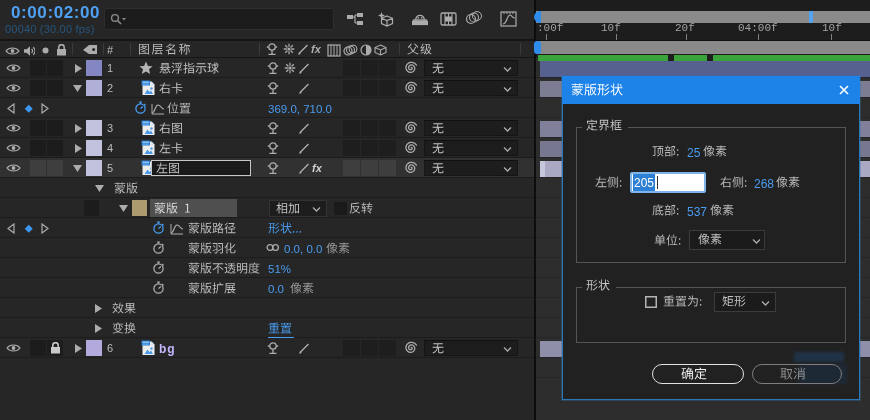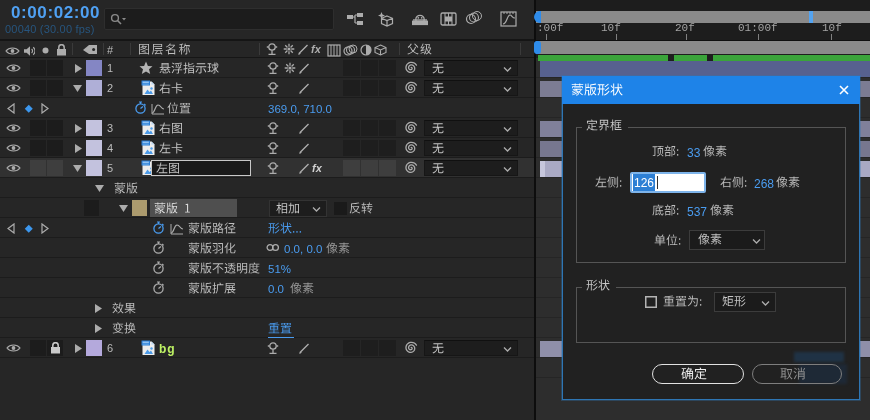--- a/index.html
+++ b/index.html
@@ -474,21 +474,21 @@
 <div style="left:107px;top:342px;font-size:11px;color:#BDBDBD;">6</div>
 <svg class="i" style="left:141px;top:340px;" width="15" height="16" viewBox="0 0 15 16">
       <path d="M1.5 1.5 H10.5 L13.5 4.5 V15 H1.5 Z" fill="#EDEDED"></path>
       <path d="M10.5 1.5 L13.5 4.5 H10.5 Z" fill="#BBD7F2"></path>
       <rect x="0.5" y="0.5" width="8.5" height="5" fill="#2D7FD6"></rect>
       <rect x="1.6" y="1.5" width="6.3" height="1.6" fill="#8FC2F2"></rect>
       <rect x="1.6" y="3.6" width="6.3" height="1.2" fill="#5FA5E8"></rect>
       <path d="M3.5 14 L6.5 9.5 L8.5 12 L10 10.5 L12 14 Z" fill="#4D9BE8"></path>
       <circle cx="10.5" cy="8.5" r="1.2" fill="#4D9BE8"></circle>
     </svg>
-<div style="left:159px;top:342px;font-size:12px;color:#bef264;font-weight:bold;letter-spacing:1px">bg</div>
+<div style="left:159px;top:342px;font-size:12px;color:#c4b5fd;font-weight:bold;letter-spacing:1px">bg</div>
 <svg class="i" style="left:267px;top:342px;" width="12" height="12" viewBox="0 0 12 12">
       <circle cx="6" cy="4" r="3.2" fill="none" stroke="#ACACAC" stroke-width="1.3"></circle>
       <path d="M6 7.2 V11 M2.5 11.5 H9.5 M2.5 4 H0.8 M11.2 4 H9.4" fill="none" stroke="#ACACAC" stroke-width="1.3"></path>
     </svg>
 <svg class="i" style="left:298px;top:342px;" width="12" height="13" viewBox="0 0 12 13">
       <path d="M2 10.5 L10.5 2 M1.5 11.5 L3.5 9.5" stroke="#ACACAC" stroke-width="1.4" fill="none"></path>
     </svg>
 <div style="left:343px;top:340px;width:17px;height:16px;background:#1E1E1E"></div>
 <div style="left:361px;top:340px;width:17px;height:16px;background:#1E1E1E"></div>
 <div style="left:379px;top:340px;width:17px;height:16px;background:#1E1E1E"></div>
@@ -498,21 +498,21 @@
 <div style="left:424px;top:340px;width:94px;height:16px;background:#1D1D1D;border:1px solid #161616;border-top-color:#101010"></div>
 <svg class="i" style="left:503px;top:346px;" width="9" height="6" viewBox="0 0 9 6">
       <path d="M1 1.5 L4.5 5 L8 1.5" fill="none" stroke="#ACACAC" stroke-width="1.3"></path>
     </svg>
 <div style="left:536px;top:11px;width:334px;height:12px;background:#8A8A8A"></div>
 <div style="left:534px;top:11px;width:7px;height:12px;background:#2E8CEB;border-radius:6px 0 0 6px"></div>
 <div style="left:809px;top:11px;width:4px;height:12px;background:#54A3F0"></div>
 <div style="left:537px;top:22px;font-size:11px;color:#A4A4A4;font-family:'Liberation Mono',monospace">:00f</div>
 <div style="left:601px;top:22px;font-size:11px;color:#A4A4A4;font-family:'Liberation Mono',monospace">10f</div>
 <div style="left:675px;top:22px;font-size:11px;color:#A4A4A4;font-family:'Liberation Mono',monospace">20f</div>
-<div style="left:738px;top:22px;font-size:11px;color:#A4A4A4;font-family:'Liberation Mono',monospace">01:00f</div>
+<div style="left:738px;top:22px;font-size:11px;color:#A4A4A4;font-family:'Liberation Mono',monospace">04:00f</div>
 <div style="left:822px;top:22px;font-size:11px;color:#A4A4A4;font-family:'Liberation Mono',monospace">10f</div>
 <div style="left:546px;top:34px;width:1px;height:6px;background:#808080"></div>
 <div style="left:616px;top:34px;width:1px;height:6px;background:#808080"></div>
 <div style="left:686px;top:34px;width:1px;height:6px;background:#808080"></div>
 <div style="left:758px;top:34px;width:1px;height:6px;background:#808080"></div>
 <div style="left:831px;top:34px;width:1px;height:6px;background:#808080"></div>
 <div style="left:536px;top:40px;width:334px;height:1px;background:#0F0F0F"></div>
 <div style="left:536px;top:41px;width:334px;height:13px;background:#8A8A8A"></div>
 <div style="left:534px;top:41px;width:7px;height:13px;background:#2E8CEB;border-radius:3px"></div>
 <div style="left:538px;top:55px;width:332px;height:6px;background:#3AA43A"></div>
@@ -543,24 +543,24 @@
 <div style="left:540px;top:341px;width:330px;height:16px;background:#8F8FA9"></div>
 <div style="left:562px;top:76px;width:298px;height:324px;background:#212121;border:1px solid #2E76B4;box-shadow:0 0 0 1px rgba(46,118,180,0.35)"></div>
 <div style="left:562px;top:76px;width:298px;height:28px;background:#1E83E8"></div>
 <svg class="i" style="left:839px;top:85px;" width="10" height="10" viewBox="0 0 10 10">
       <path d="M1 1 L9 9 M9 1 L1 9" stroke="#FFFFFF" stroke-width="1.6" fill="none"></path>
     </svg>
 <div style="left:794px;top:352px;width:50px;height:10px;background:rgba(30,80,130,0.38);filter:blur(1.5px)"></div>
 <div style="left:799px;top:364px;width:48px;height:20px;background:rgba(26,60,100,0.32);filter:blur(1.5px)"></div>
 <div style="left:576px;top:127px;width:270px;height:136px;border:1px solid #555"></div>
 <div style="left:582px;top:120px;width:46px;height:14px;background:#212121"></div>
-<div style="left:687px;top:146px;font-size:12px;color:#4A9CF0;">33</div>
+<div style="left:687px;top:146px;font-size:12px;color:#4A9CF0;">25</div>
 <div style="left:630px;top:172px;width:76px;height:21px;background:#FFFFFF;border:2px solid #7EB4EA;border-radius:2px"></div>
 <div style="left:633px;top:174px;width:22px;height:17px;background:#2D7FD4"></div>
-<div style="left:634px;top:176px;font-size:12px;color:#FFFFFF;">126</div>
+<div style="left:634px;top:176px;font-size:12px;color:#FFFFFF;">205</div>
 <div style="left:656.5px;top:176px;width:1px;height:13px;background:#333"></div>
 <div style="left:754px;top:177px;font-size:12px;color:#4A9CF0;">268</div>
 <div style="left:687px;top:205px;font-size:12px;color:#4A9CF0;">537</div>
 <div style="left:689px;top:230px;width:76px;height:20px;background:#1B1B1B;border:1px solid #3C3C3C"></div>
 <svg class="i" style="left:752px;top:238px;" width="9" height="6" viewBox="0 0 9 6">
       <path d="M1 1.5 L4.5 5 L8 1.5" fill="none" stroke="#ACACAC" stroke-width="1.3"></path>
     </svg>
 <div style="left:576px;top:287px;width:270px;height:56px;border:1px solid #555"></div>
 <div style="left:582px;top:280px;width:34px;height:14px;background:#212121"></div>
 <svg class="i" style="left:645px;top:296px;" width="12" height="12" viewBox="0 0 12 12">

